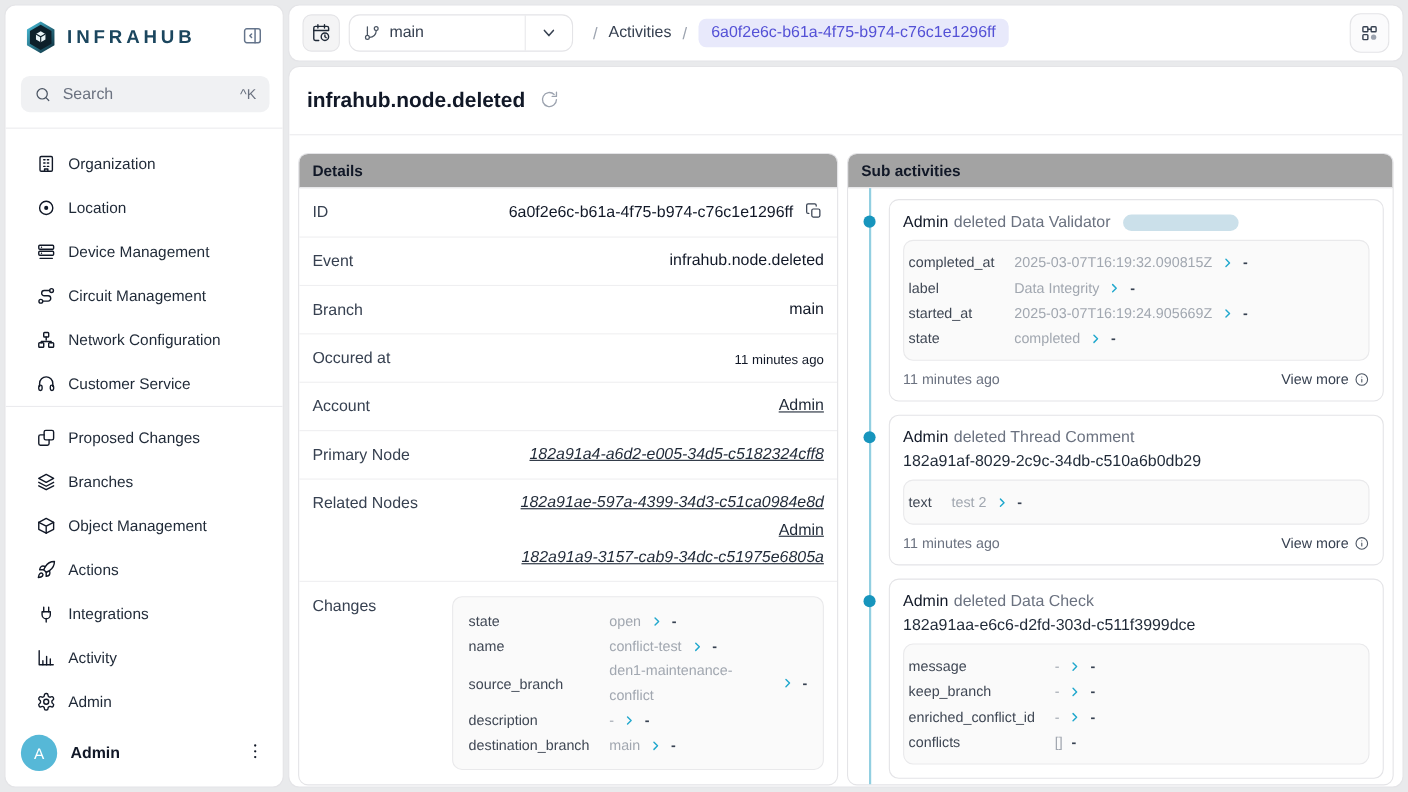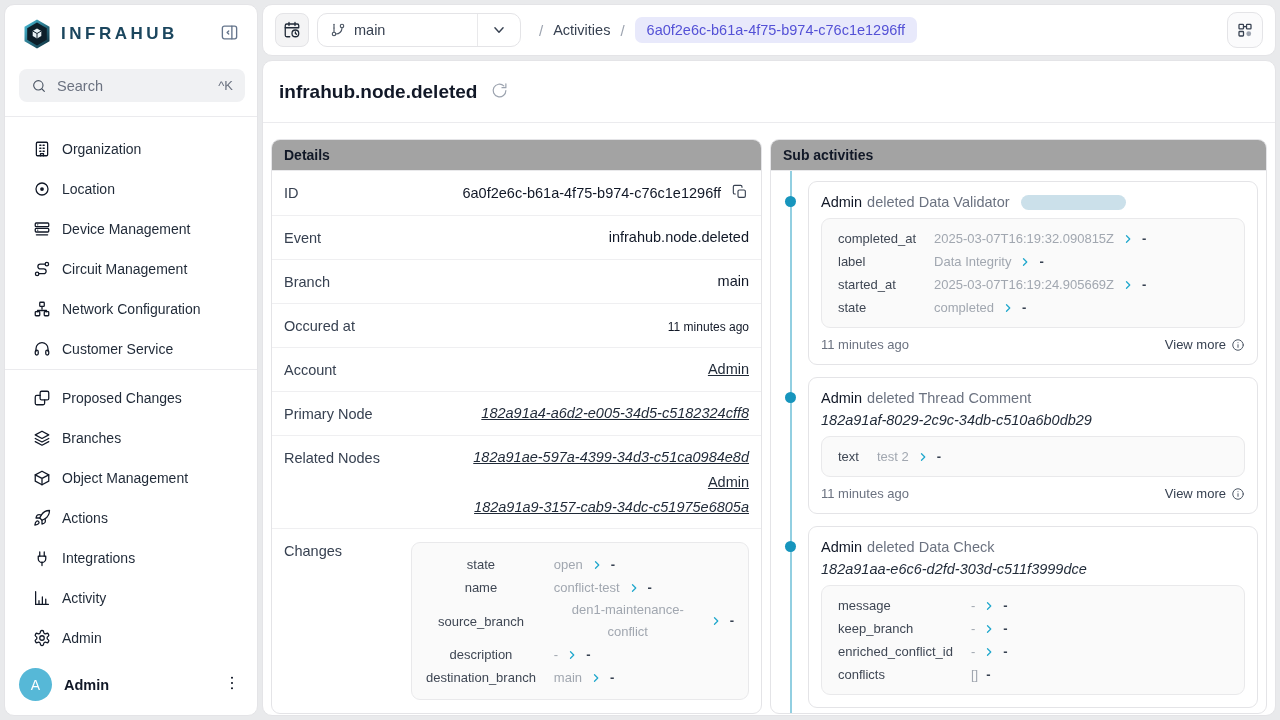--- a/index.html
+++ b/index.html
@@ -87,21 +87,21 @@
   .panel { border:1px solid #e4e4e7; border-radius:9px; background:#fff; overflow:hidden; }
   .panel-header {
     background:#a3a3a3; border-bottom:1px solid #e9e9eb; padding:7px 12px;
     font-weight:700; font-size:14px; color:#111827;
   }
   .details-panel { width:492px; }
   .sub-panel { width:498px; height:575px; }
 
   
   .drow { display:flex; align-items:flex-start; padding:13px 12px; border-bottom:1px solid #efeff1; }
-  .drow:last-child { border-bottom:none;text-align:center; }
+  .drow:last-child { border-bottom:none; }
   .dlabel { color:#374151; font-size:14.5px; padding-top:1px; }
   .dvalue { margin-left:auto; text-align:right; color:#111827; font-size:14.5px; display:flex; align-items:center; gap:10px; }
   .dvalue.small { font-size:12px; padding-top:3px; }
   .copy-btn { background:none; border:none; color:#374151; cursor:pointer; width:18px; height:18px; }
   .copy-btn .ic { width:16px; height:16px; }
   .linkstack { margin-left:auto; display:flex; flex-direction:column; gap:9px; align-items:flex-end; }
   .nlink { color:#1f2937; text-decoration:underline; font-size:14.5px; cursor:pointer; font-weight:500; }
   .nlink.italic { font-style:italic; font-weight:400; }
 
   
@@ -119,22 +119,22 @@
   
   .sub-content { position:relative; padding:10px 8px 0 37px; height:543px; overflow:hidden; }
   .timeline-line { position:absolute; left:19px; top:0; bottom:0; width:2px; background:#92cfe1; }
   .card-slot { position:relative; margin-bottom:12px; }
   .tdot { position:absolute; left:-23px; top:15px; width:11px; height:11px; border-radius:50%; background:#1795bd; }
   .card { background:#fff; border:1px solid #e4e4e7; border-radius:9px; padding:12px; }
   .card-title { font-size:14.5px; display:flex; align-items:center; gap:5px; }
   .card-actor { color:#111827; font-weight:500; }
   .card-action { color:#6b7280; }
   .skeleton { display:inline-block; width:105px; height:15px; border-radius:999px; background:#cbe0ea; margin-left:6px; }
-  .card-nodeid { font-style:italic; color:#1f2937; font-size:14.5px; margin-top:6px; }
-  .card .changes-box { margin-top:8px; padding:8px 16px; }
+  .card-nodeid { color:#1f2937; font-size:14.5px; margin-top:6px; }
+  .card .changes-box { margin-top:8px; padding:8px 4px; }
   .card-footer { display:flex; align-items:center; margin-top:9px; }
   .card-time { color:#6b7280; font-size:13px; }
   .view-more { margin-left:auto; background:none; border:none; color:#374151; font-size:13px; display:flex; align-items:center; gap:5px; cursor:pointer; font-family:inherit; }
   .view-more .ic { width:14px; height:14px; color:#4b5563; }
 </style>
 </head>
 <body>
 
 <aside class="sidebar">
   <div class="logo-row">

